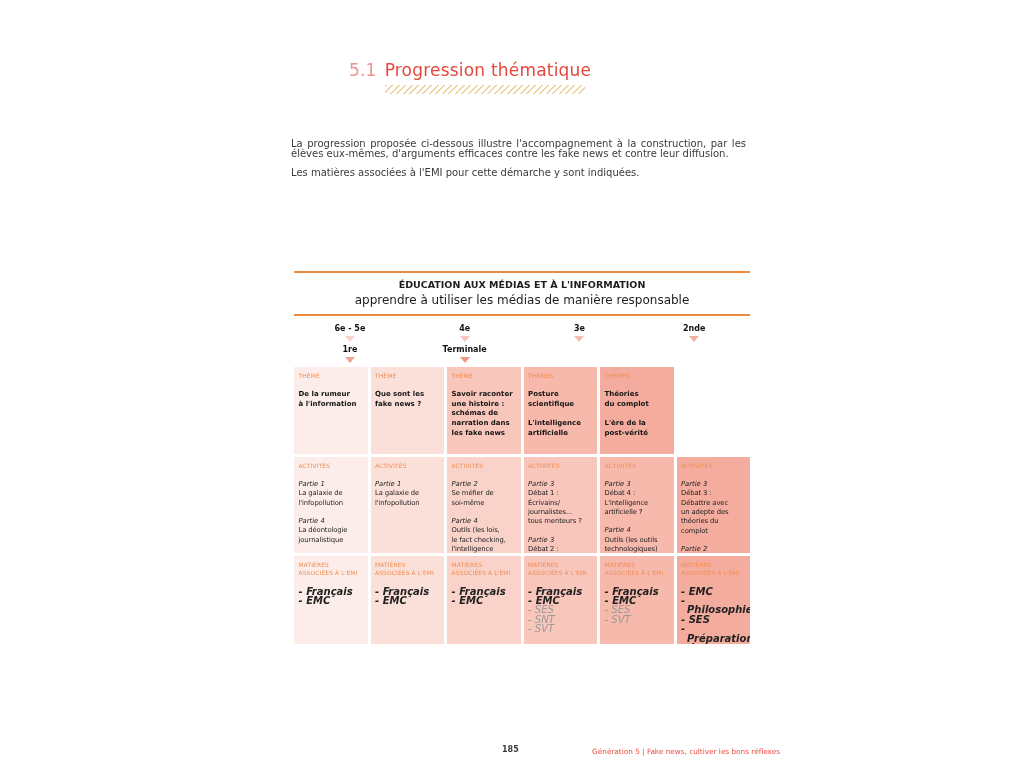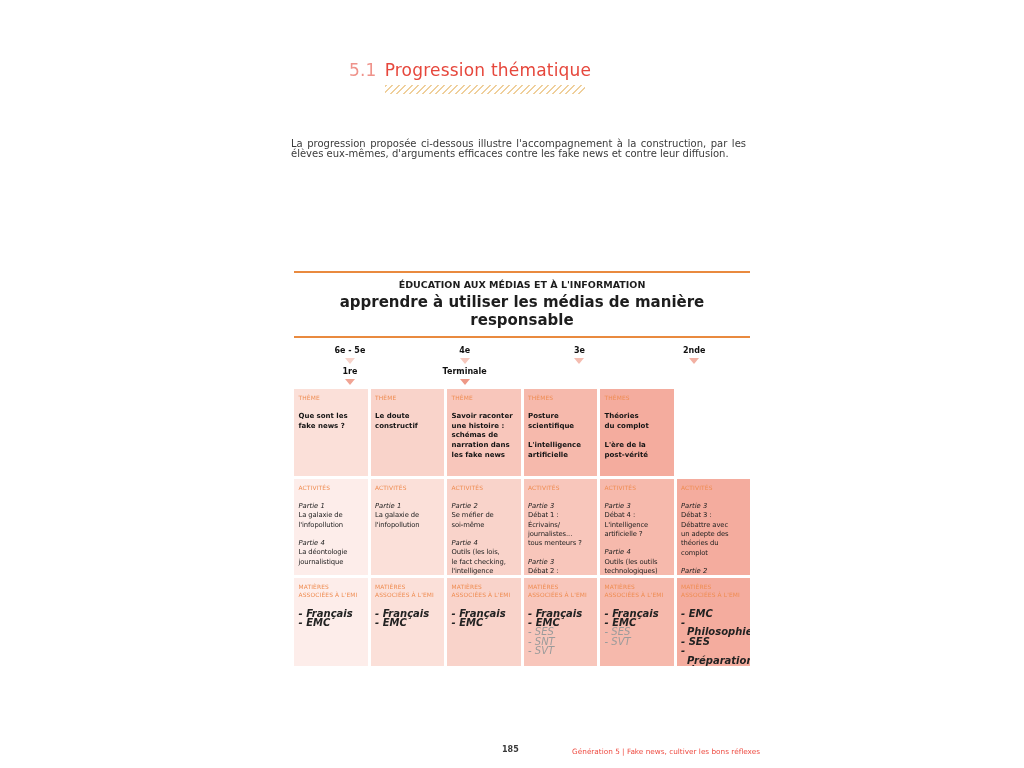--- a/index.html
+++ b/index.html
@@ -17,53 +17,54 @@
     position:absolute; left:385px; top:85px; width:200px; height:9px;
     background:repeating-linear-gradient(135deg, var(--hatch) 0 1.6px, transparent 1.6px 4.6px);
   }
   .intro { position:absolute; left:291px; top:139px; width:455px; font-size:10px; line-height:9.7px; color:#3b3b3b; text-align:justify; }
   .intro p { margin-bottom:10px; }
 
   .emi-table { position:absolute; left:294px; top:271px; width:456px; }
   .rule { height:2px; background:var(--rule); }
   .t-title { text-align:center; color:#1d1d1d; padding:6px 0 7px; }
   .t-title .l1 { font-weight:bold; font-size:9.5px; margin-bottom:3px; }
-  .t-title .l2 { font-weight:bold; font-size:15px; }
+  .t-title .l2 { font-weight:normal; font-size:12px; }
 
   .grades { display:grid; grid-template-columns:repeat(4,1fr); gap:3px; margin-top:8px; }
   .grade-cell { text-align:center; font-weight:bold; font-size:8px; color:#111; }
   .tri { width:0; height:0; border-left:5px solid transparent; border-right:5px solid transparent; border-top:6px solid #f0a494; margin:3px auto 0; }
 
   .row { display:grid; grid-template-columns:repeat(6,1fr); gap:3px; margin-top:3px; }
   .row-theme { height:87px; margin-top:4px; }
   .row-act   { height:96px; }
   .row-subj  { height:88px; }
   .cell { padding:6px 4.5px; overflow:hidden; }
 
   .cell-label { font-size:5.9px; line-height:7.8px; color:var(--label); letter-spacing:.15px; margin-bottom:9px; white-space:pre-line; }
   .theme-text { font-weight:bold; font-size:7px; line-height:9.7px; color:#141414; white-space:pre-line; margin-bottom:10px; }
   .act-group { margin-bottom:9px; }
   .act-part { font-style:italic; font-size:6.8px; line-height:9.4px; color:#222; }
   .act-desc { font-size:6.8px; line-height:9.4px; color:#222; white-space:pre-line; letter-spacing:-.1px; }
   .subj-item { font-weight:bold; font-style:italic; font-size:10px; line-height:9.4px; color:#222; padding-left:6px; text-indent:-6px; white-space:pre-line; }
   .subj-item.muted { color:var(--muted); font-weight:normal; }
 
   .footer-page  { position:absolute; left:502px; top:745px; font-size:8px; font-weight:bold; color:#3a3a3a; }
-  .footer-brand { position:absolute; left:450px; top:747px; width:310px; text-align:right; font-size:7.3px; color:var(--footer-red); }
+  .footer-brand { position:absolute; left:470px; top:747px; width:310px; text-align:right; font-size:7.3px; color:var(--footer-red); }
 </style>
 </head>
 <body>
 
 <div class="title">
   <span class="title-num">5.1</span><span class="title-text">Progression thématique</span>
 </div>
 <div class="hatch"></div>
 
 <div class="intro">
   <p>La progression proposée ci-dessous illustre l'accompagnement à la construction, par les élèves eux-mêmes, d'arguments efficaces contre les fake news et contre leur diffusion.</p>
+  <p>Les matières associées à l'EMI pour cette démarche y sont indiquées.</p>
 </div>
 
 <div class="emi-table">
   <div class="rule"></div>
   <div class="t-title">
     <div class="l1">ÉDUCATION AUX MÉDIAS ET À L'INFORMATION</div>
     <div class="l2">apprendre à utiliser les médias de manière responsable</div>
   </div>
   <div class="rule"></div>
 
@@ -87,29 +88,29 @@
       <div class="grade-cell">
         <div class="grade-label">1re</div>
         <div class="tri" style="border-top-color: rgb(240, 164, 148);"></div>
       </div>
       <div class="grade-cell">
         <div class="grade-label">Terminale</div>
         <div class="tri" style="border-top-color: rgb(238, 152, 134);"></div>
       </div>
     </div>
   <div class="row row-theme" id="theme-row">
+      <div class="cell" style="background: rgb(253, 237, 234);">
+        <div class="cell-label">THÈME</div>
+        <div class="theme-text">De la rumeur
+à l'information</div>
+      </div>
       <div class="cell" style="background: rgb(251, 224, 217);">
         <div class="cell-label">THÈME</div>
         <div class="theme-text">Que sont les
 fake news ?</div>
-      </div>
-      <div class="cell" style="background: rgb(249, 211, 202);">
-        <div class="cell-label">THÈME</div>
-        <div class="theme-text">Le doute
-constructif</div>
       </div>
       <div class="cell" style="background: rgb(248, 198, 187);">
         <div class="cell-label">THÈME</div>
         <div class="theme-text">Savoir raconter
 une histoire :
 schémas de
 narration dans
 les fake news</div>
       </div>
       <div class="cell" style="background: rgb(246, 185, 172);">

